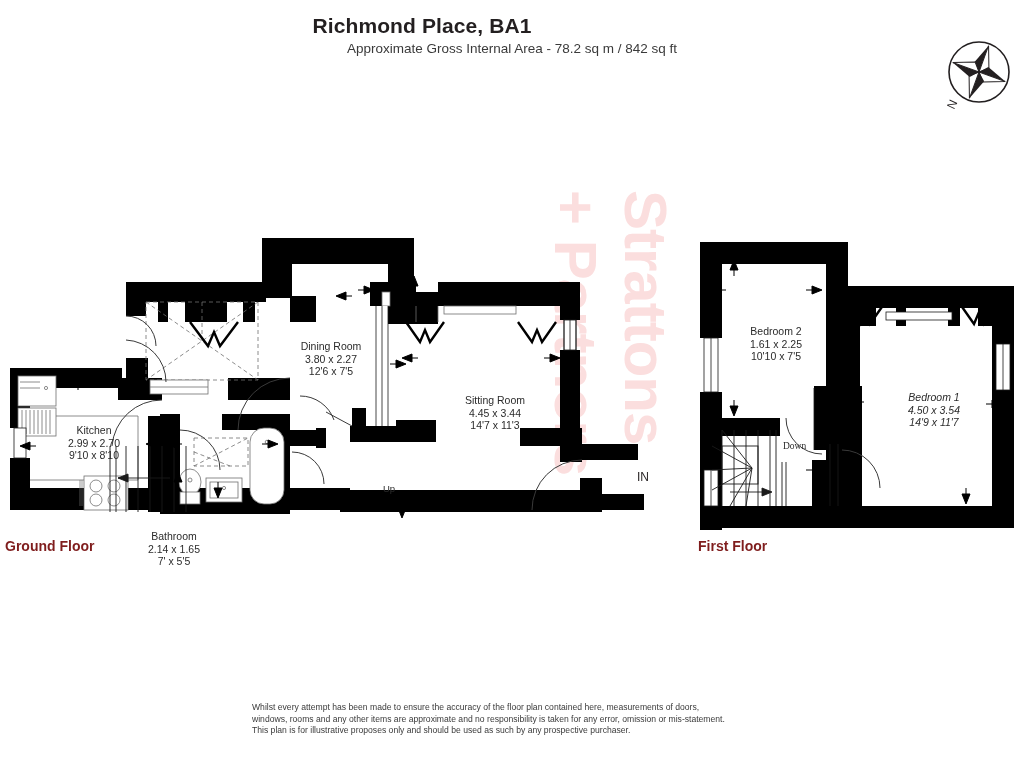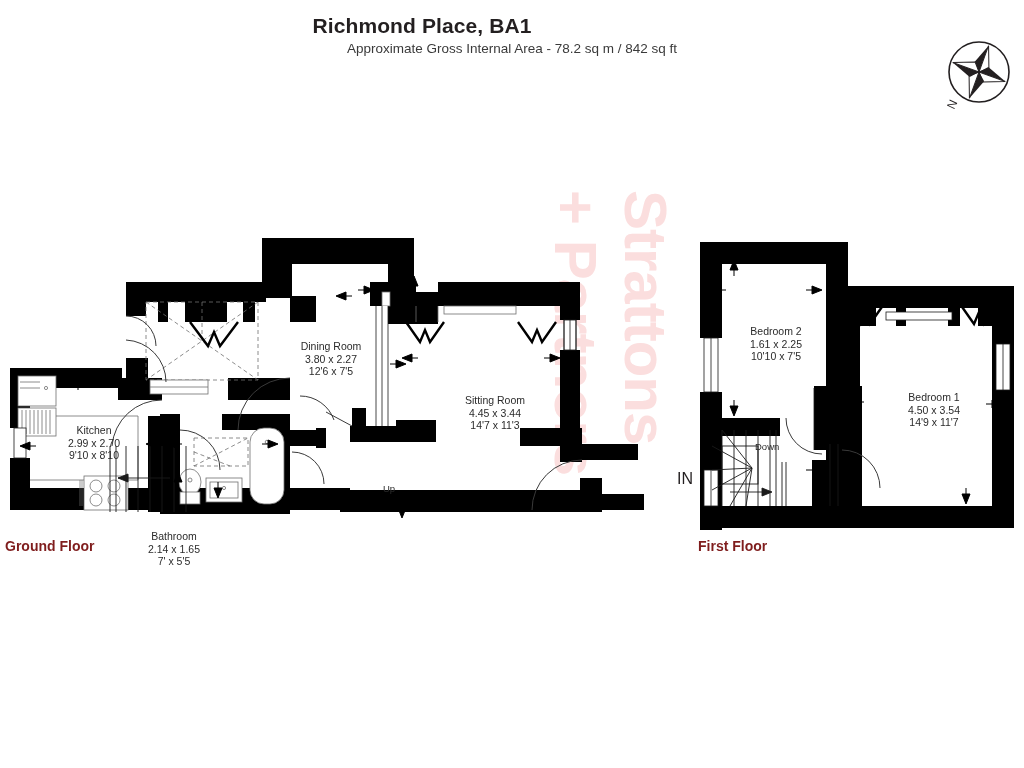--- a/index.html
+++ b/index.html
@@ -20,21 +20,21 @@
   #watermark{top:190px;left:500px;width:230px;height:380px;pointer-events:none;}
   #watermark span{position:absolute;transform-origin:0 0;transform:rotate(90deg);
        font-size:60px;font-weight:bold;color:#fbdede;white-space:nowrap;letter-spacing:-1px;}
   #wm1{top:0px;left:180px;}
   #wm2{top:0px;left:110px;}
   
   .room-label{text-align:center;font-size:10.5px;line-height:12.6px;color:#2b2b2b;white-space:nowrap;}
   .room-label .nm{font-size:10.5px;}
   
   .tag{font-size:9.5px;color:#2b2b2b;}
-  .tag-in{font-size:16px;color:#231f20;margin-left:40px;}
+  .tag-in{font-size:12px;color:#231f20;}
   
   #disclaimer{top:702px;left:252px;width:620px;font-size:8.6px;line-height:11.6px;color:#3a3a3a;}
   #disclaimer div{white-space:nowrap;}
 </style>
 </head>
 <body>
 
 <div class="abs" id="title">Richmond Place, BA1</div>
 <div class="abs" id="subtitle">Approximate Gross Internal Area - 78.2 sq m / 842 sq ft</div>
 
@@ -448,24 +448,27 @@
   </g>
 </svg>
 </div>
 
 <div class="abs room-label" style="top:325px;left:716px;width:120px;">
   <div class="nm">Bedroom 2</div>
   <div>1.61 x 2.25</div>
   <div>10'10 x 7'5</div>
 </div>
 
-<div class="abs room-label" style="top:391px;left:872px;width:124px;">
+<div class="abs room-label" style="top:391px;left:872px;width:124px;font-style:italic;">
   <div class="nm">Bedroom 1</div>
   <div>4.50 x 3.54</div>
   <div>14'9 x 11'7</div>
 </div>
 
-<div class="abs tag" style="top:441px;left:755px;">Down</div>
+<div class="abs tag" style="top:441px;left:783px;font-family:Liberation Serif, serif;">Down</div>
 
 <div class="abs floor-caption" style="top:538px;left:698px;">First Floor</div>
 
 <div class="abs" id="disclaimer">
+  <div>Whilst every attempt has been made to ensure the accuracy of the floor plan contained here, measurements of doors,</div>
+  <div>windows, rooms and any other items are approximate and no responsibility is taken for any error, omission or mis-statement.</div>
+  <div>This plan is for illustrative proposes only and should be used as such by any prospective purchaser.</div>
 </div>
 
 </body></html>

